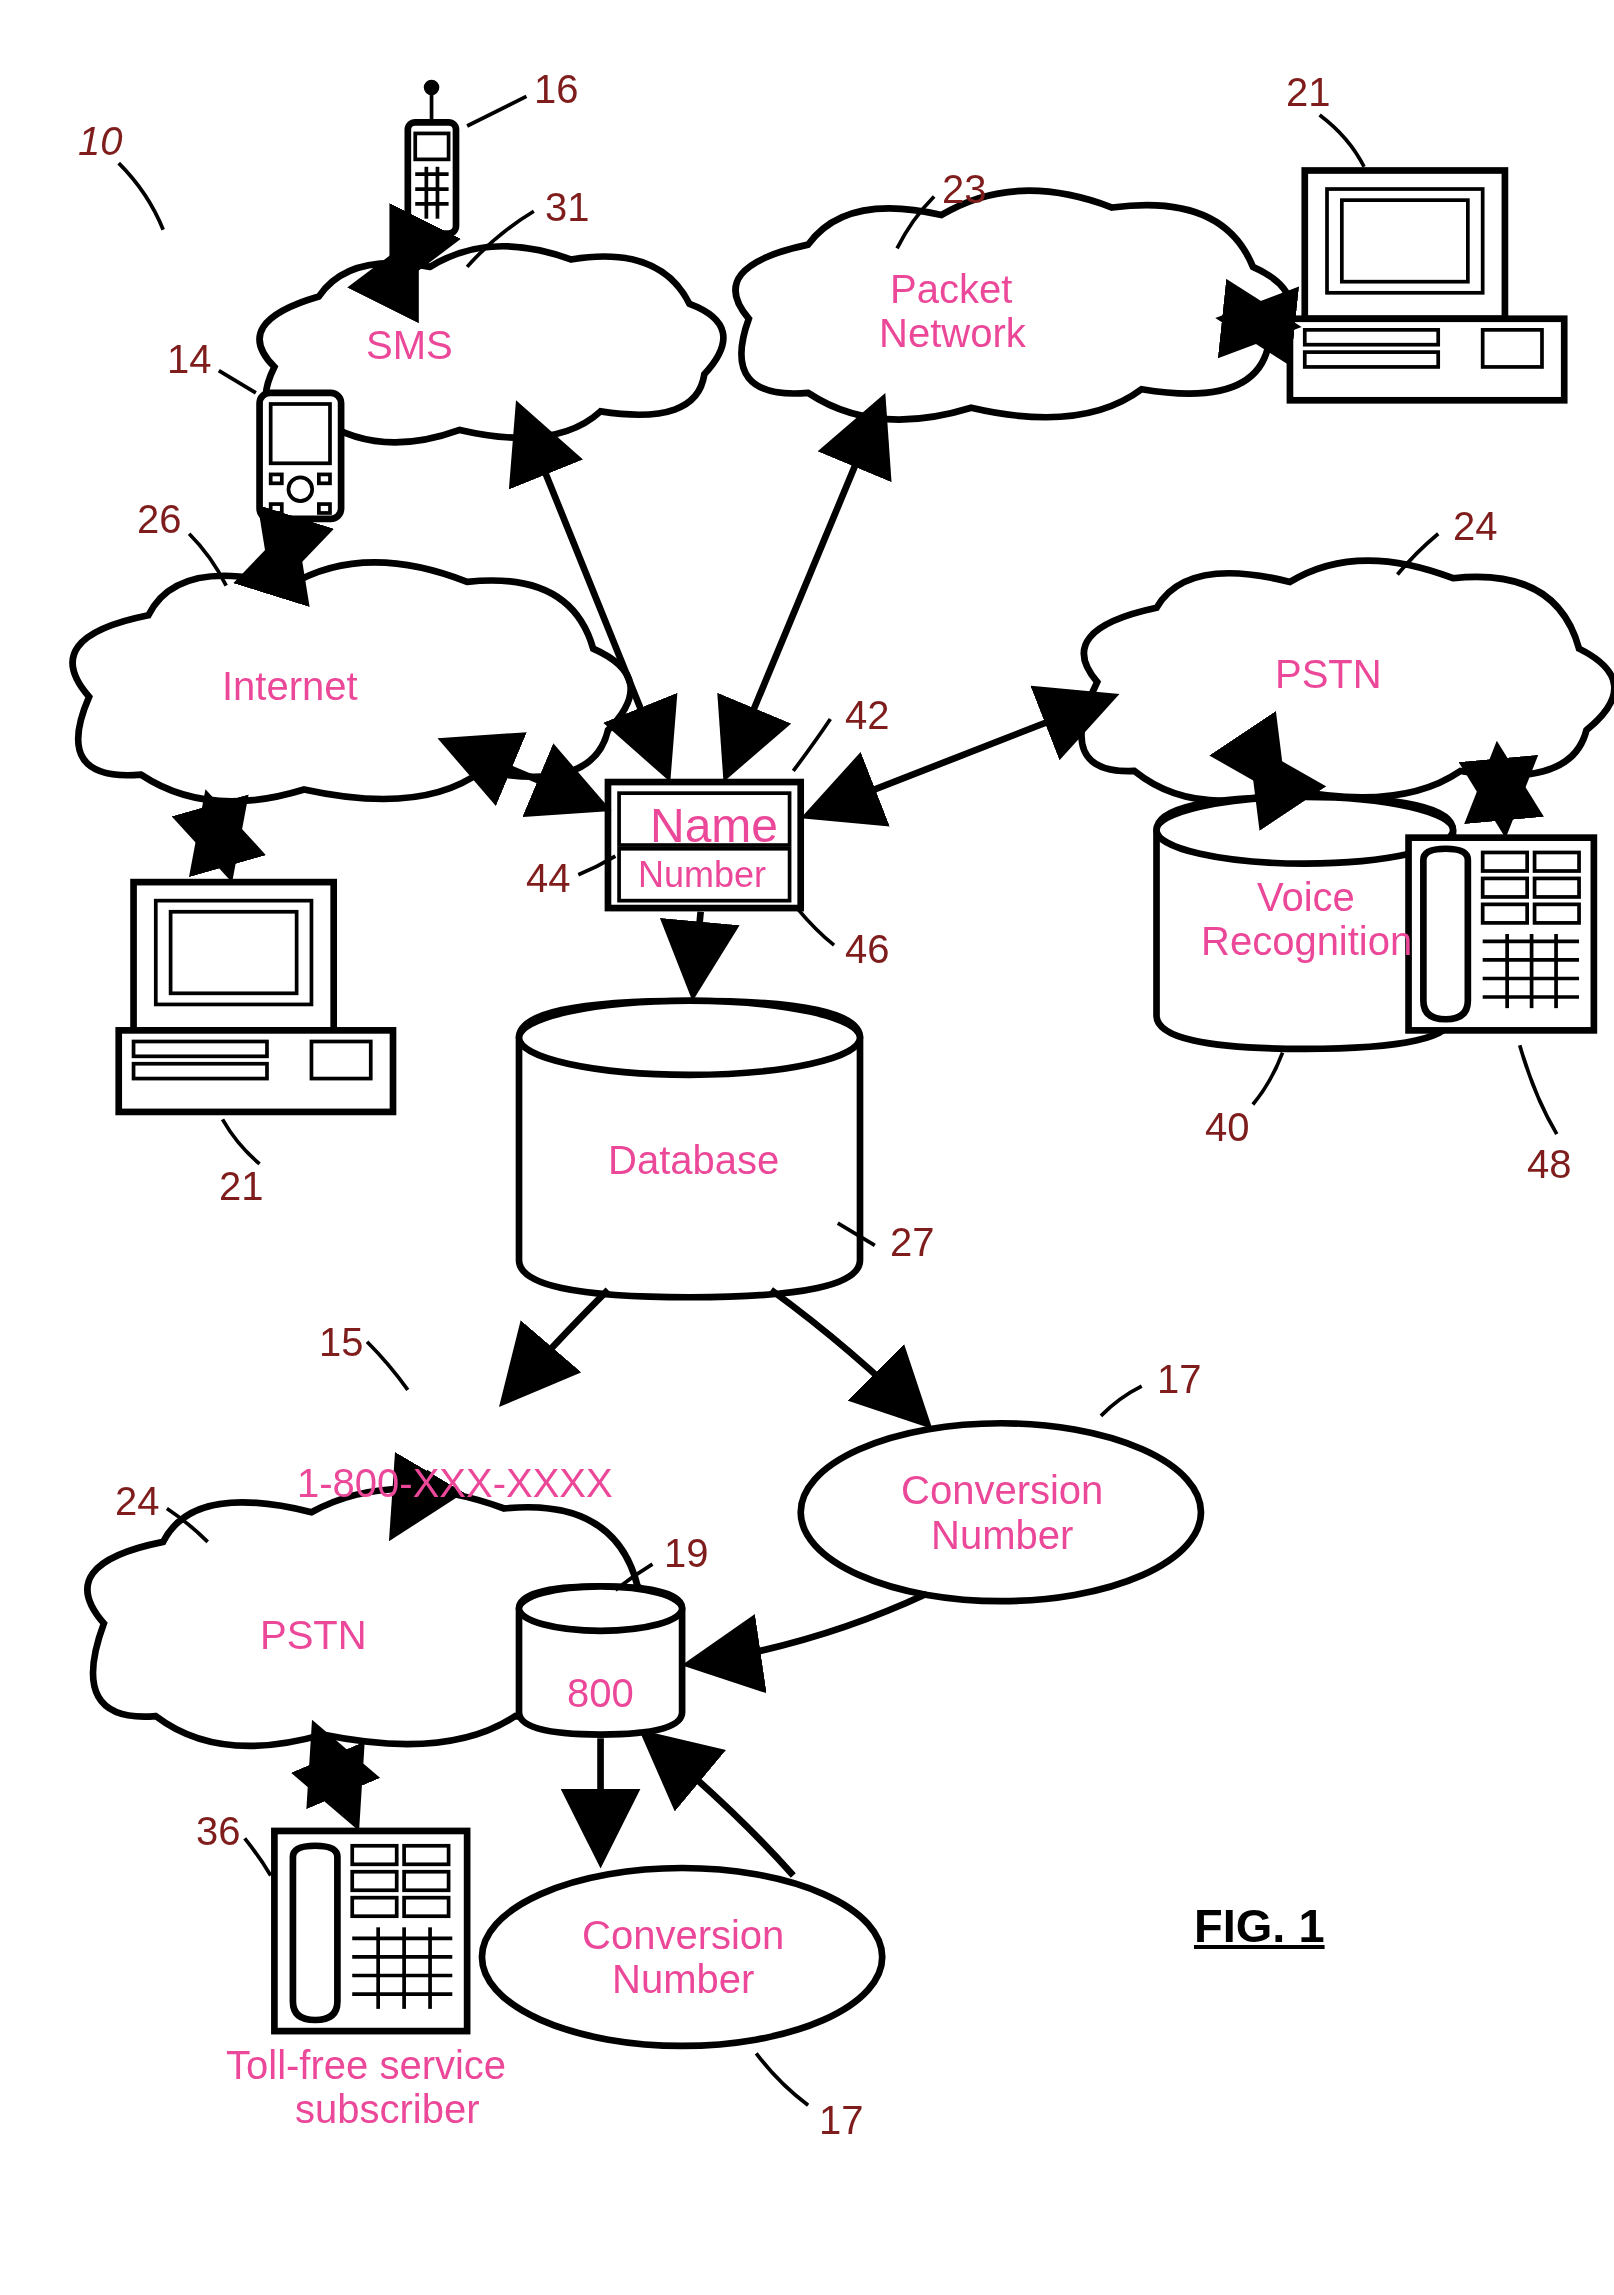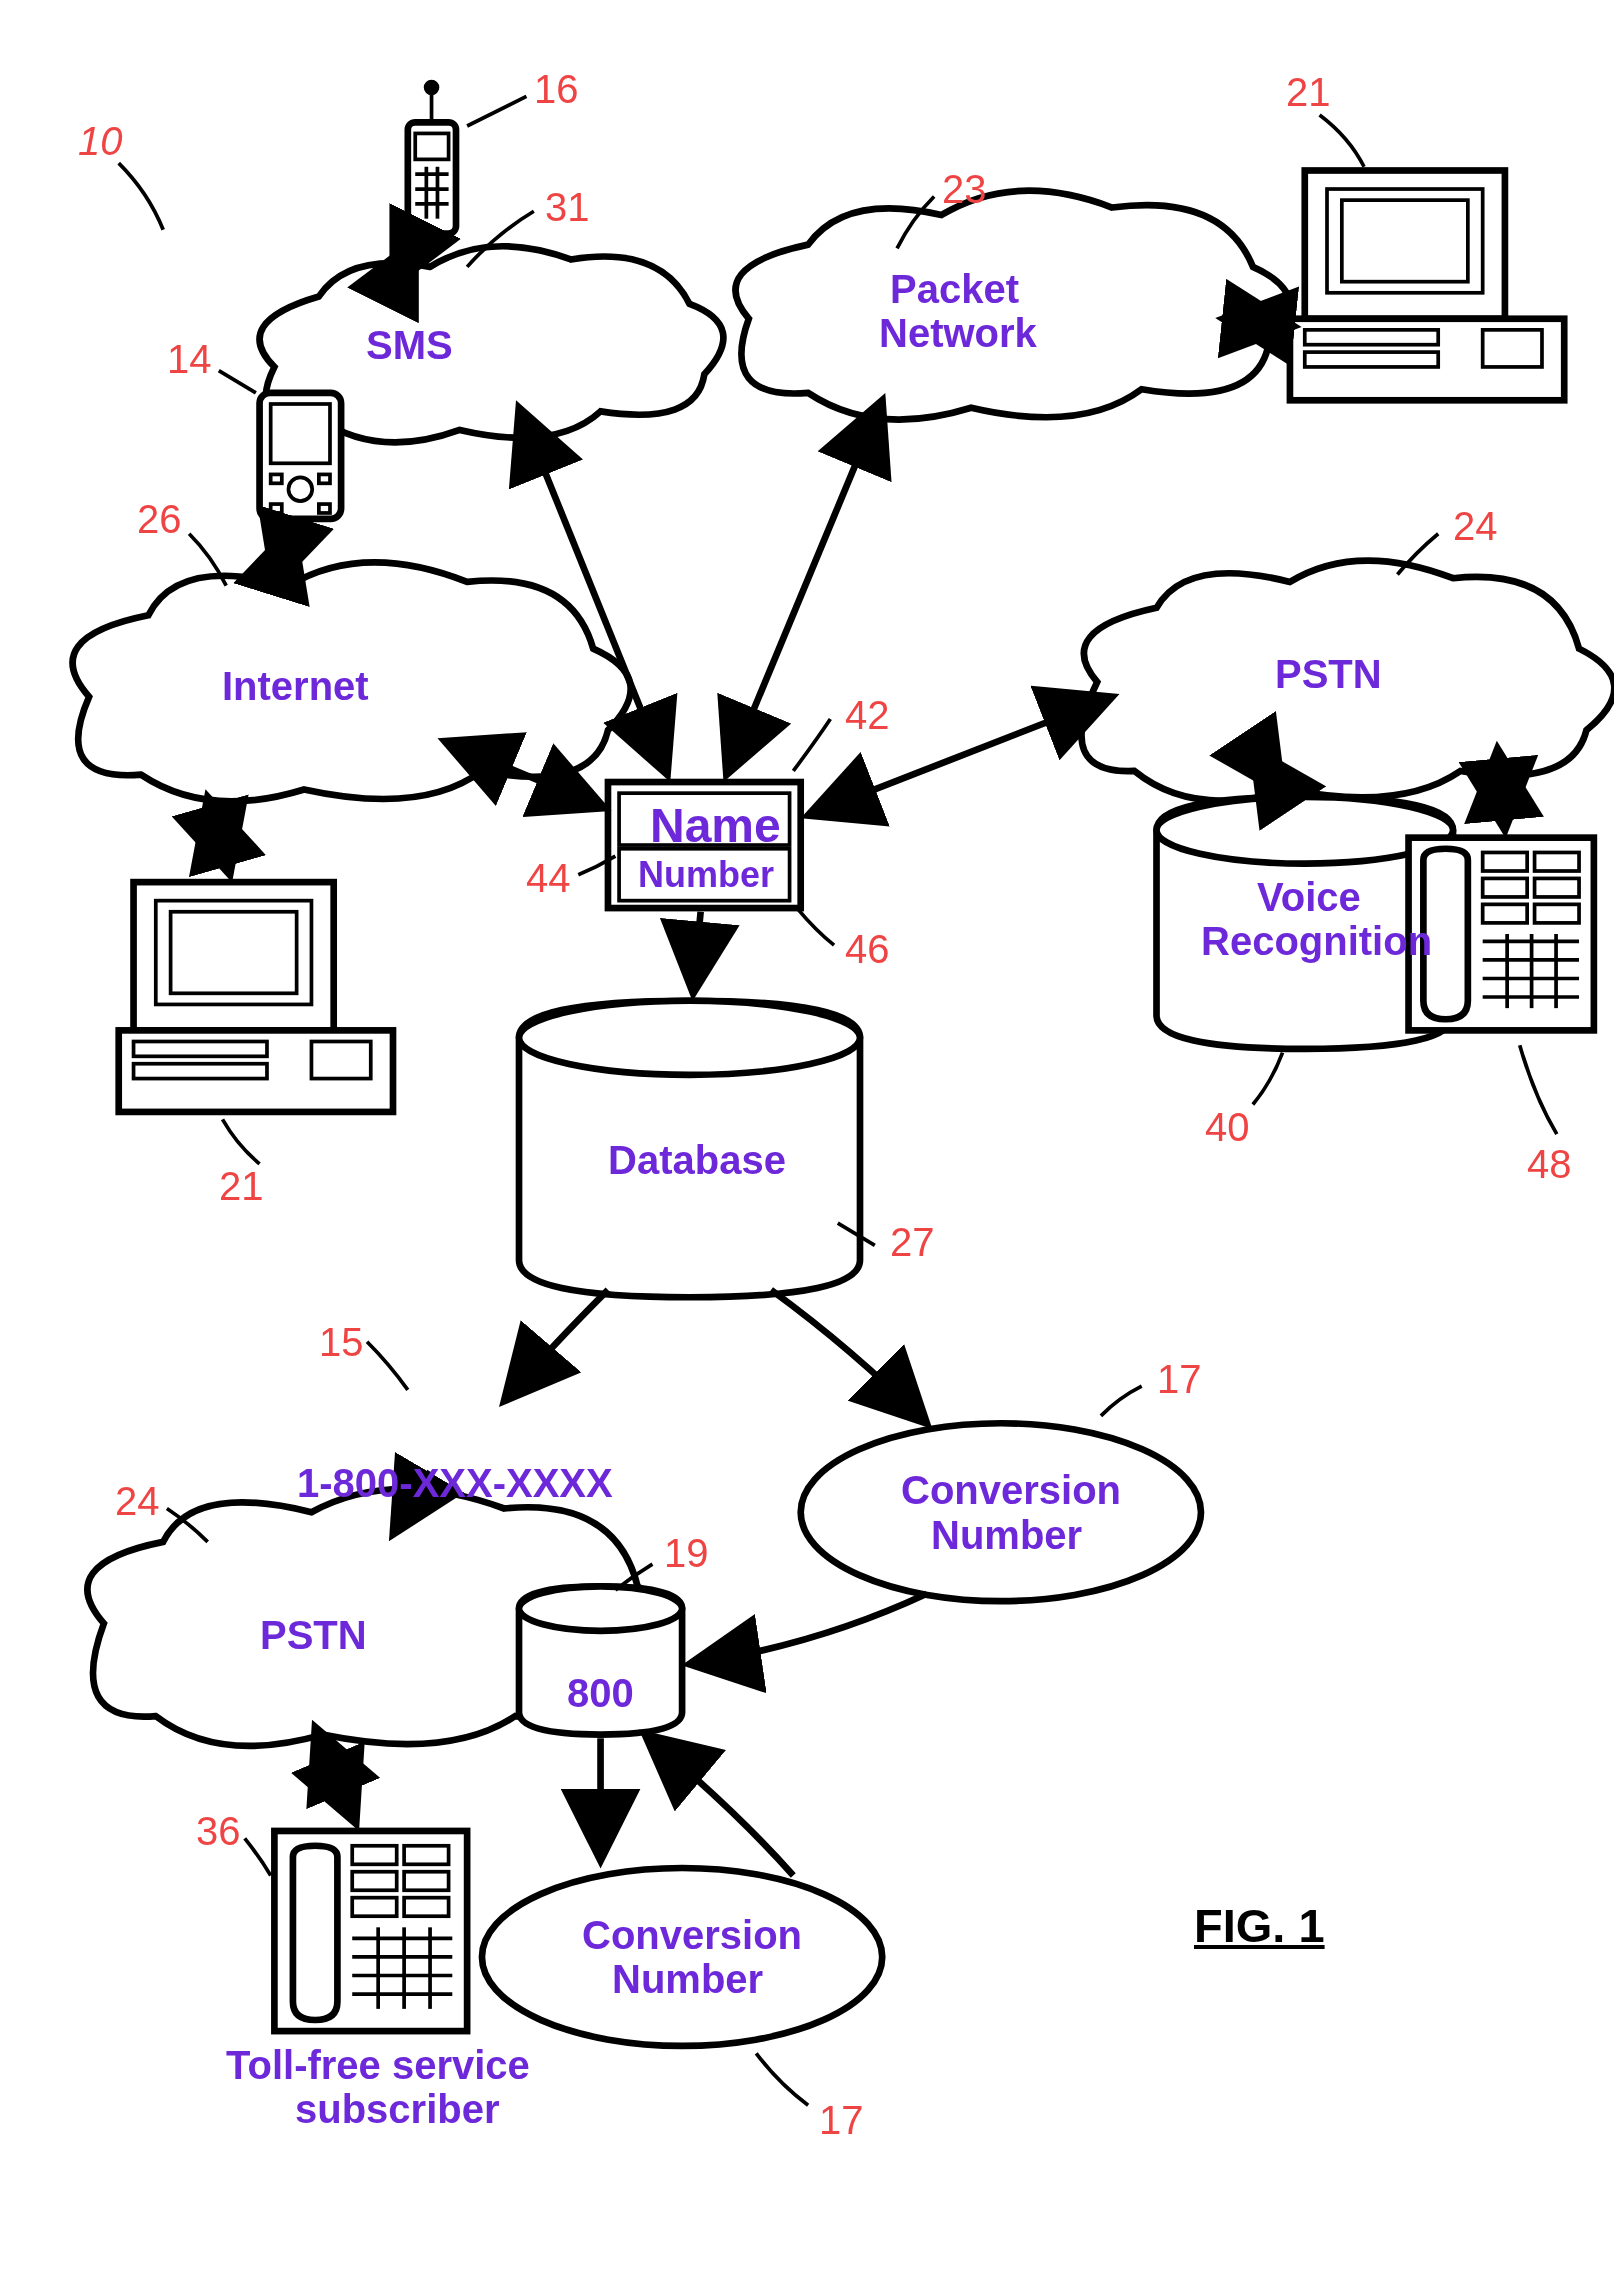--- a/index.html
+++ b/index.html
@@ -10,29 +10,28 @@
   }
   .canvas {
     position: relative;
     width: 1614px;
     height: 2295px;
     background: #fff;
   }
   .lbl {
     position: absolute;
     font-size: 40px;
-    color: #ef4444;
+    color: #7f1d1d;
     white-space: nowrap;
   }
   .node-text {
     position: absolute;
     font-size: 40px;
-    color: #6d28d9;
+    color: #ec4899;
     white-space: nowrap;
-    font-weight: bold;
   }
   .figcap {
     position: absolute;
     font-size: 47px;
     font-weight: bold;
     text-decoration: underline;
     color: #000;
   }
   svg {
     position: absolute;

